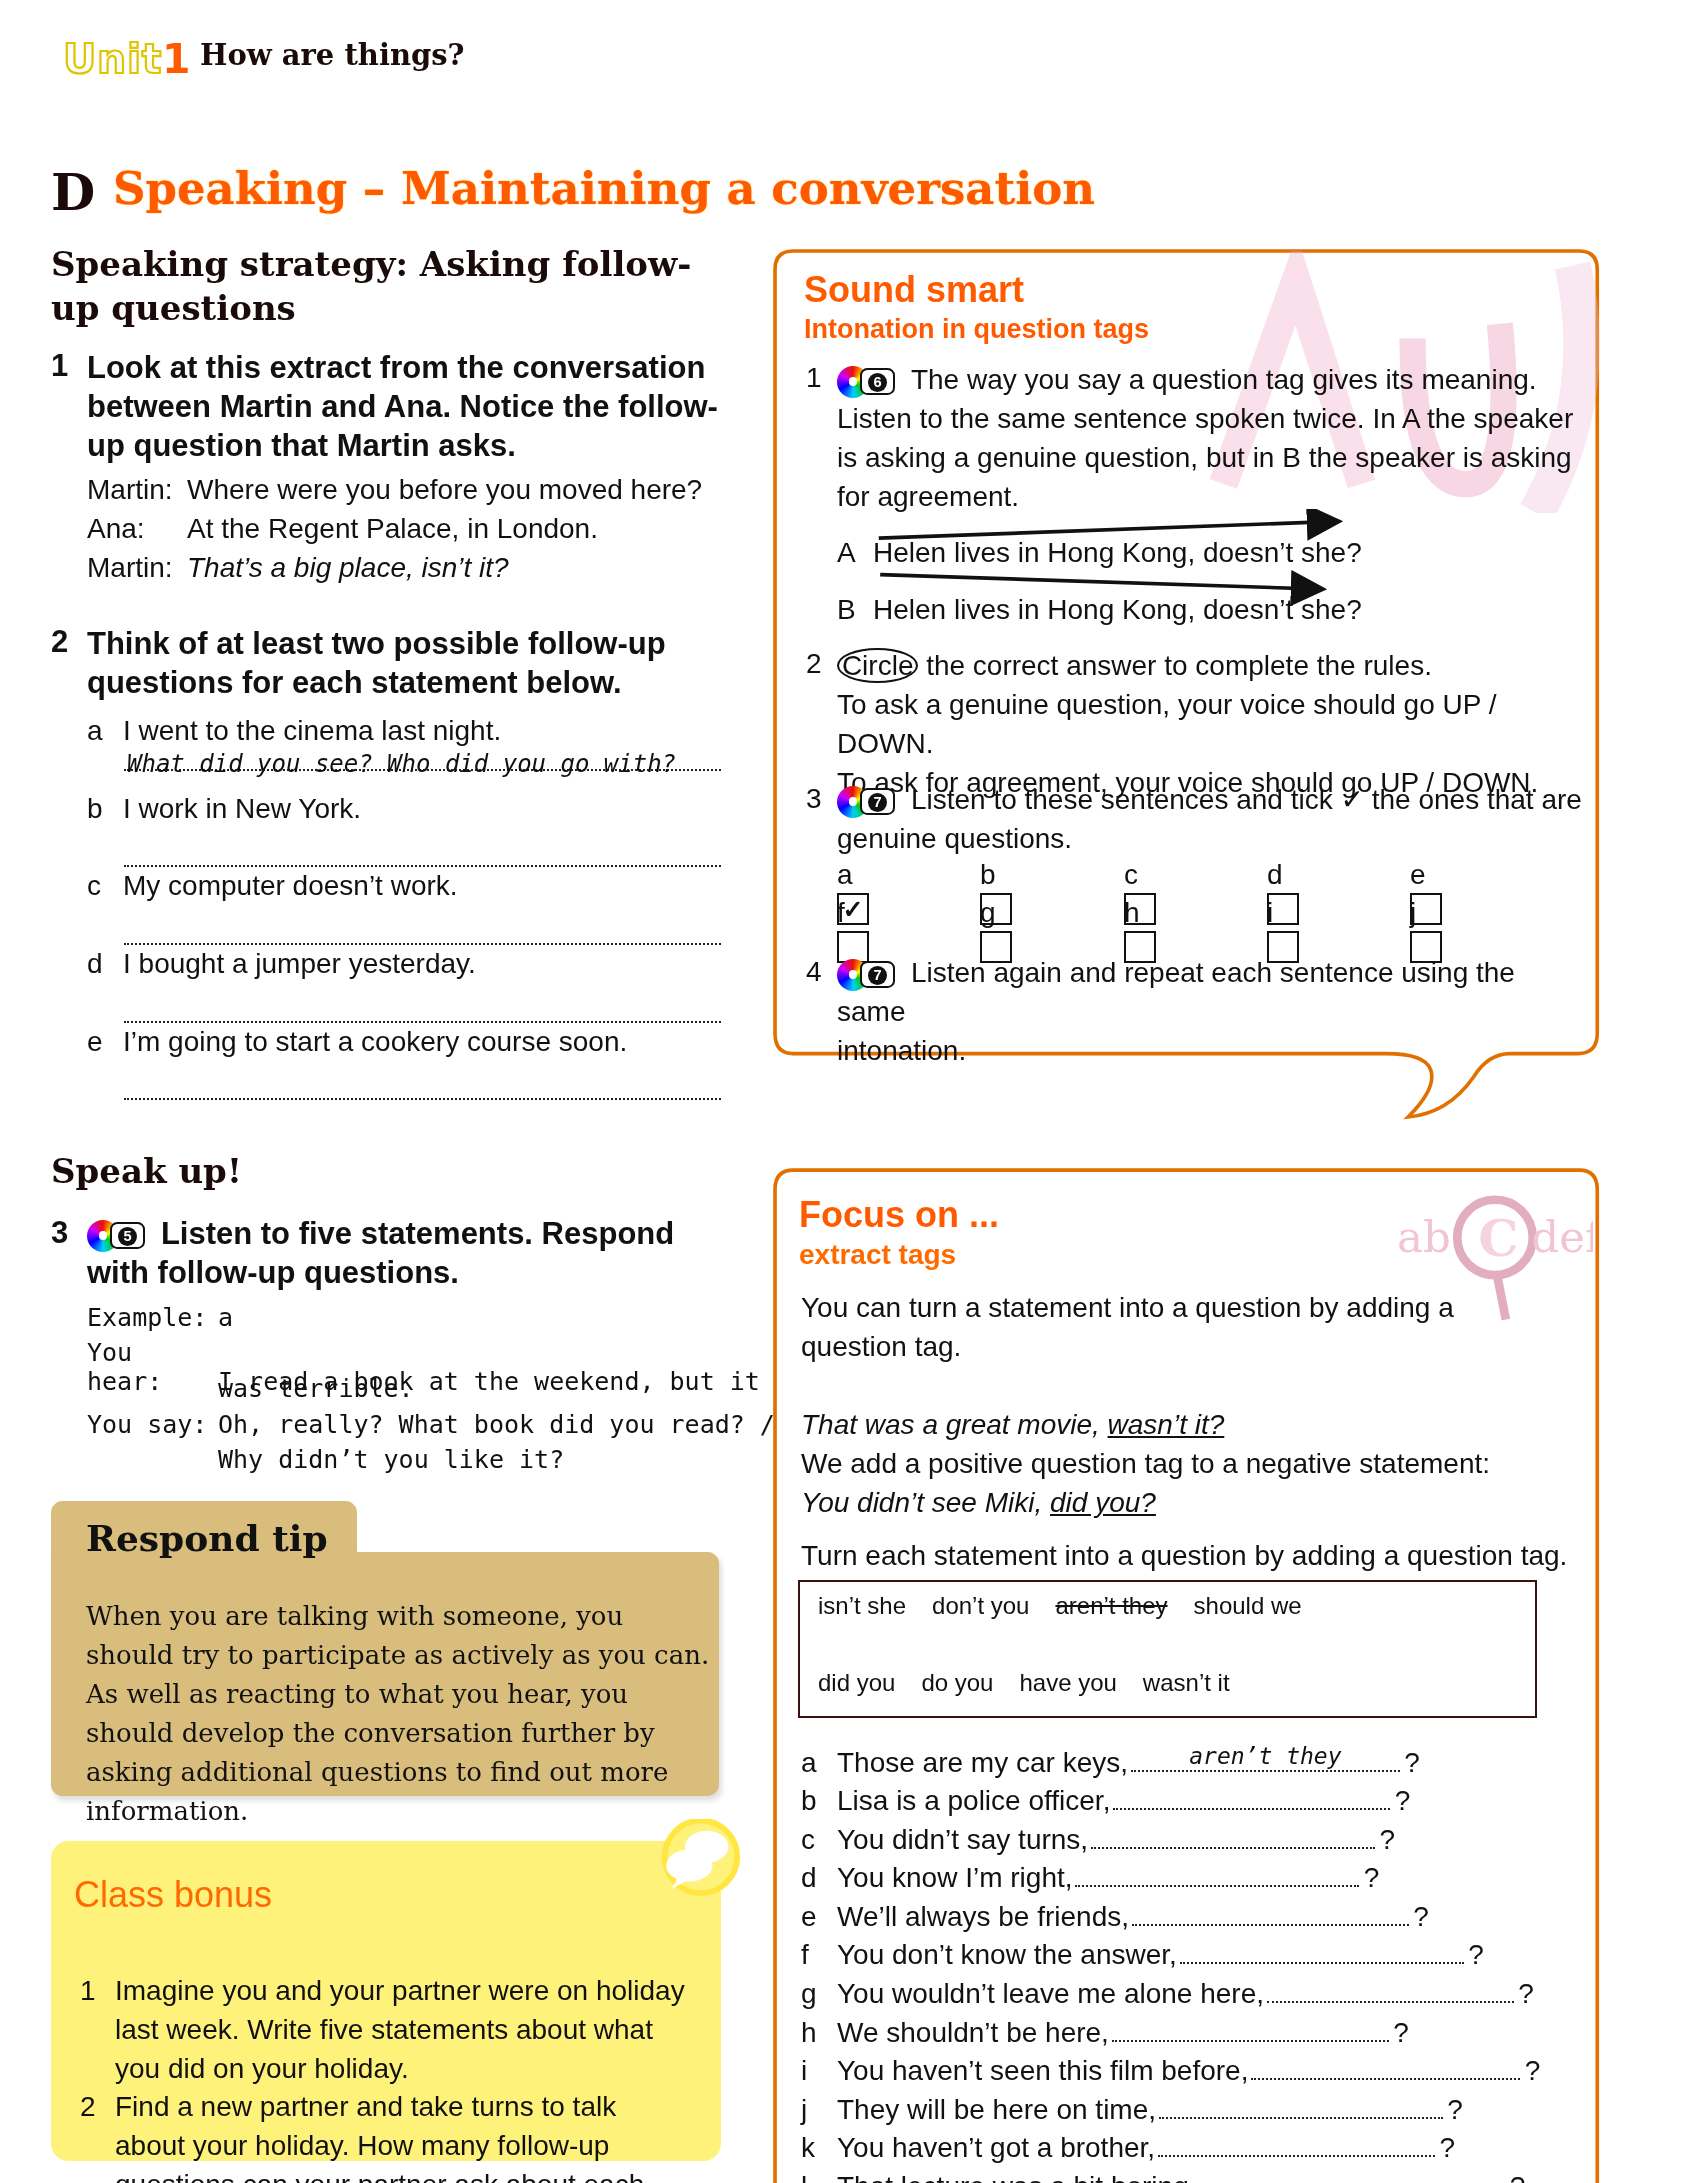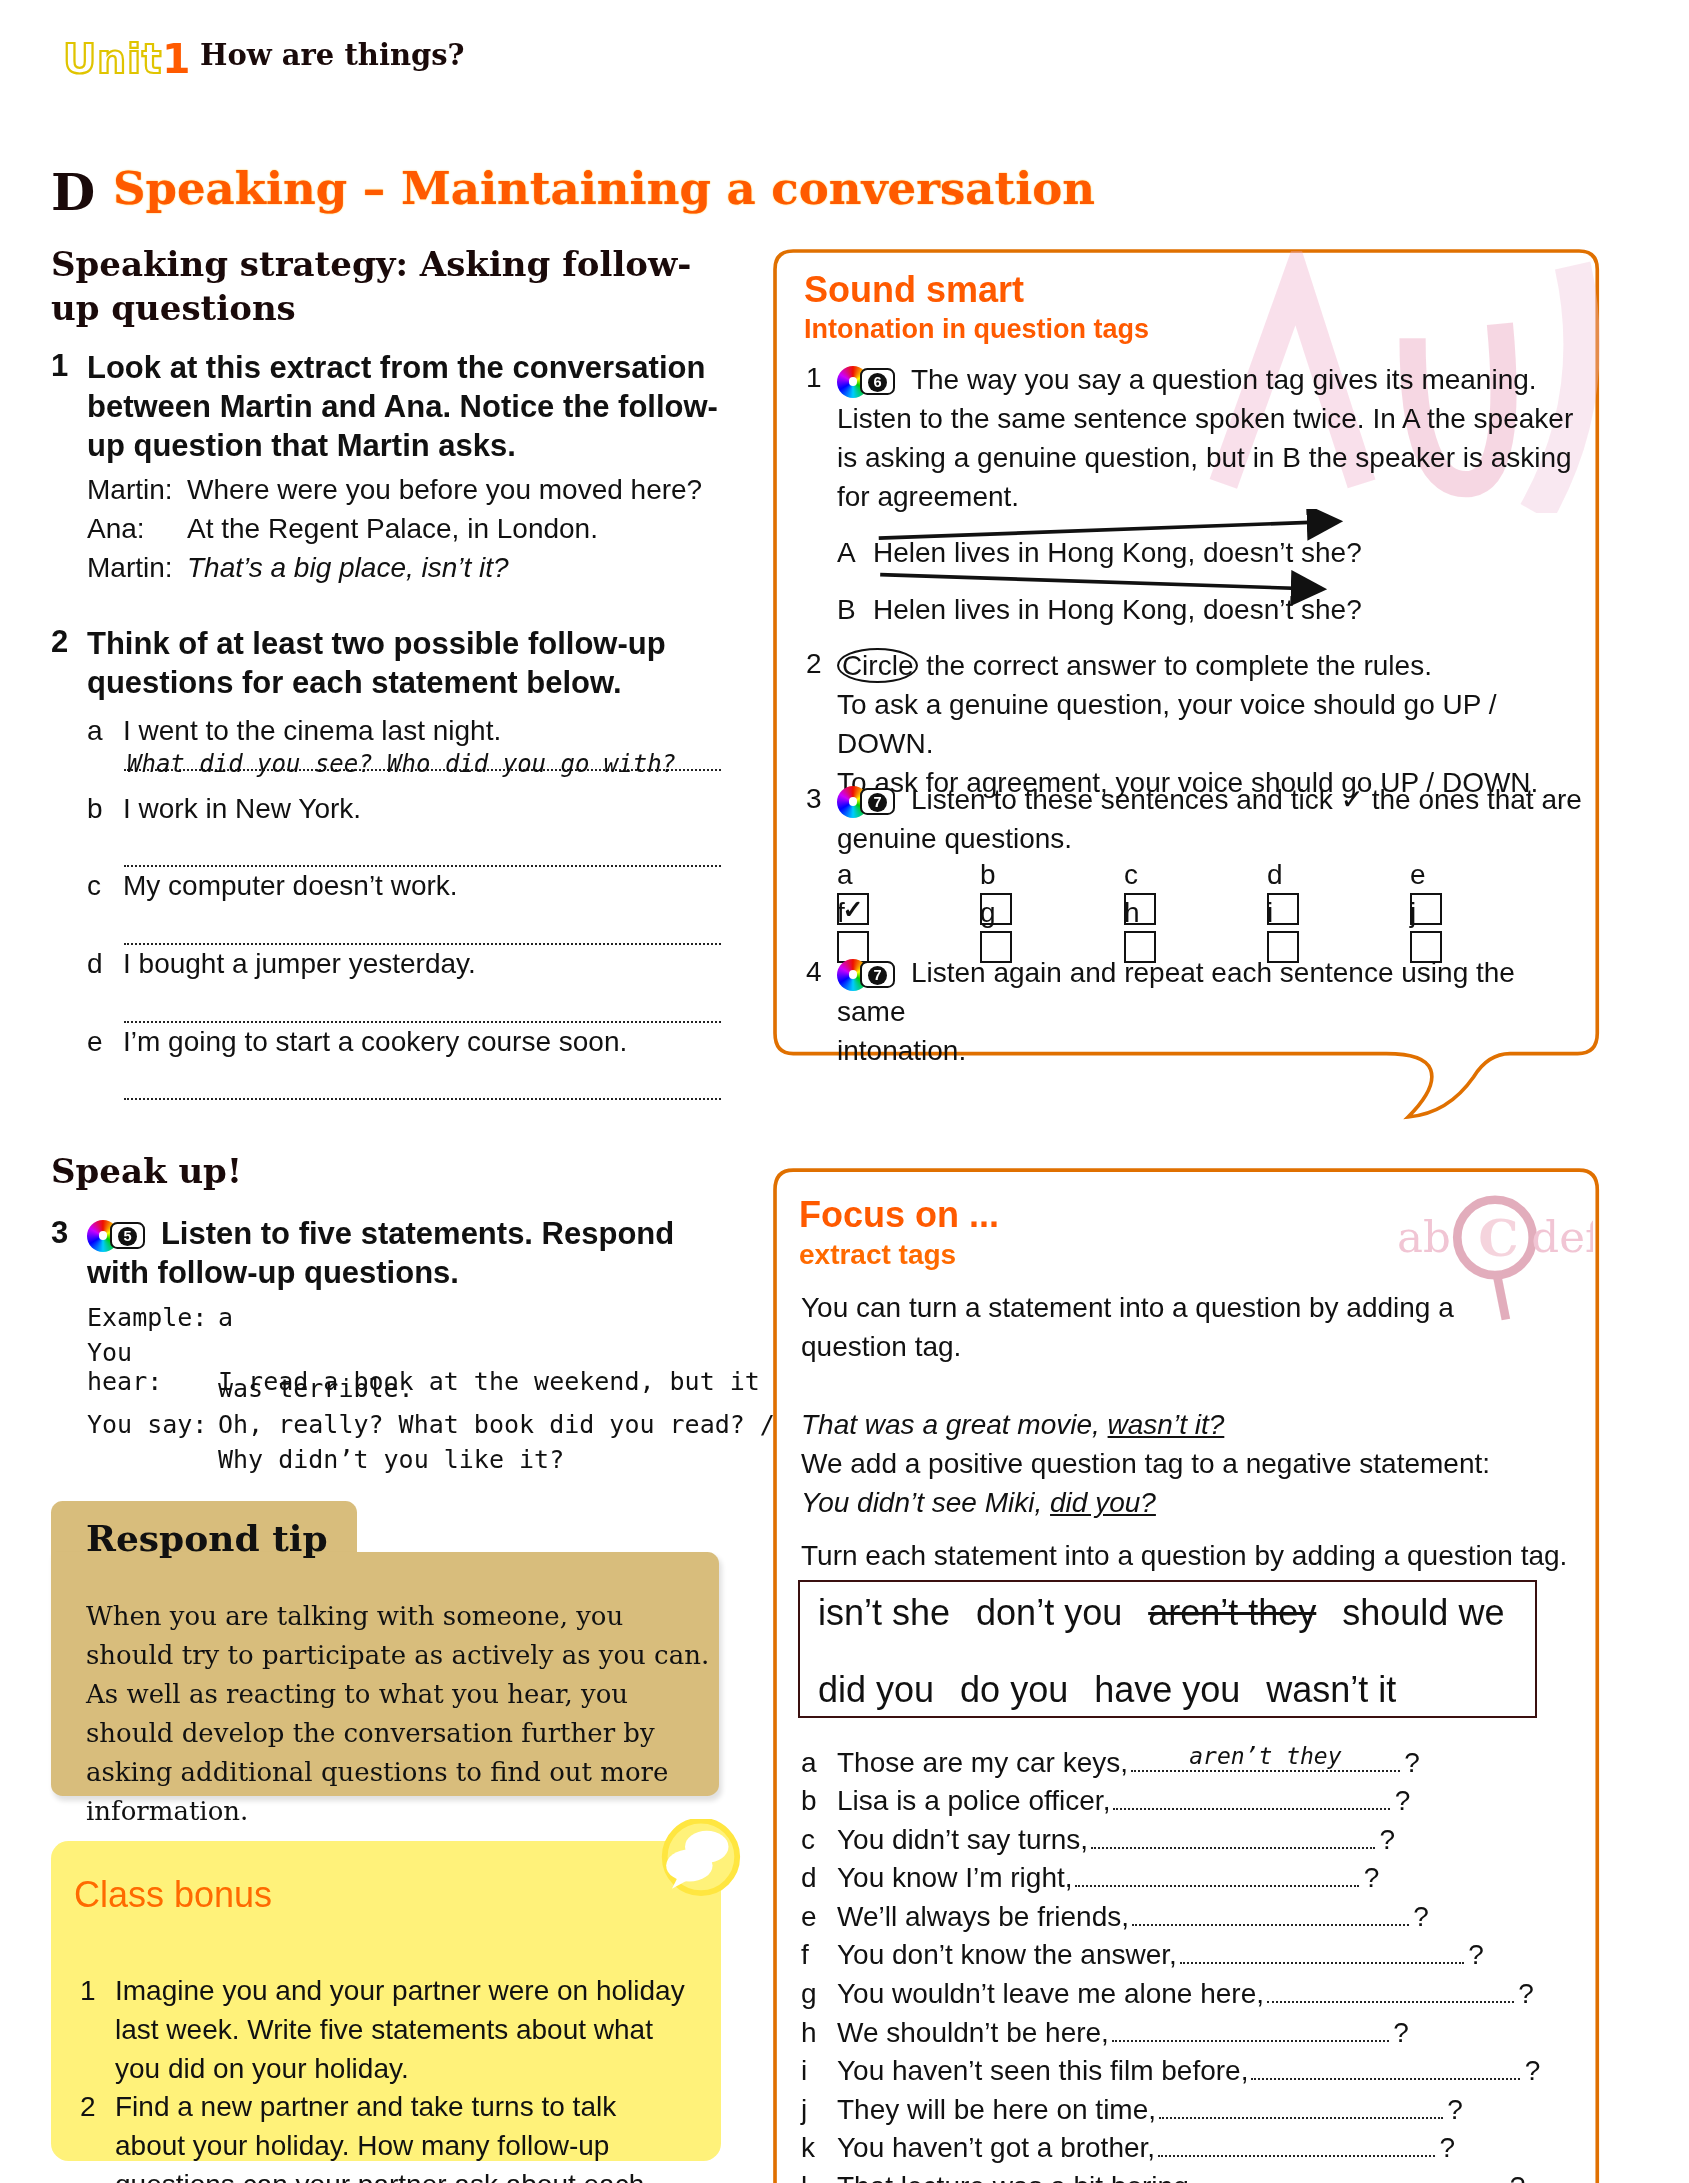--- a/index.html
+++ b/index.html
@@ -72,21 +72,21 @@
   .tick-box { display: inline-block; width: 28px; height: 28px; border: 2.2px solid #111; vertical-align: middle; text-align: center; line-height: 28px; font-size: 25px; font-weight: bold; }
 
   .arrow-svg { position: absolute; }
 
   
   #focus-title { left: 799px; top: 1194px; font-size: 36px; color: #ff5a00; font-weight: bold; }
   #focus-sub { left: 799px; top: 1239px; font-size: 28px; color: #ff6a00; font-weight: bold; }
   .fo-text { position: absolute; left: 801px; font-size: 28px; line-height: 39px; width: 786px; }
   .underline { text-decoration: underline; }
   #tag-box { position: absolute; left: 798px; top: 1580px; width: 739px; height: 138px; border: 2.9px solid #3a1010; box-sizing: border-box; }
-  .tag-row { position: absolute; left: 18px; font-size: 36px; }
+  .tag-row { position: absolute; left: 18px; font-size: 24px; }
   .tag-row span { margin-right: 26px; }
   .strike { text-decoration: line-through; }
 
   .fill-item { position: absolute; left: 801px; font-size: 28px; white-space: nowrap; }
   .fill-item .letter { display: inline-block; width: 36px; }
   .fill-item .dots { display: inline-block; border-bottom: 2.9px dotted #222; height: 22px; vertical-align: baseline; position: relative; margin: 0 4.4px 0 2.9px; }
   .fill-item .dots .hand-ans { position: absolute; left: 0; right: 0; bottom: 1.5px; text-align: center; font-family: "DejaVu Sans Mono", monospace; font-style: italic; font-size: 23px; }
   #focus-icon { position: absolute; left: 1397px; top: 1183px; width: 196px; height: 138px; opacity: 0.6; }
 </style>
 </head>

